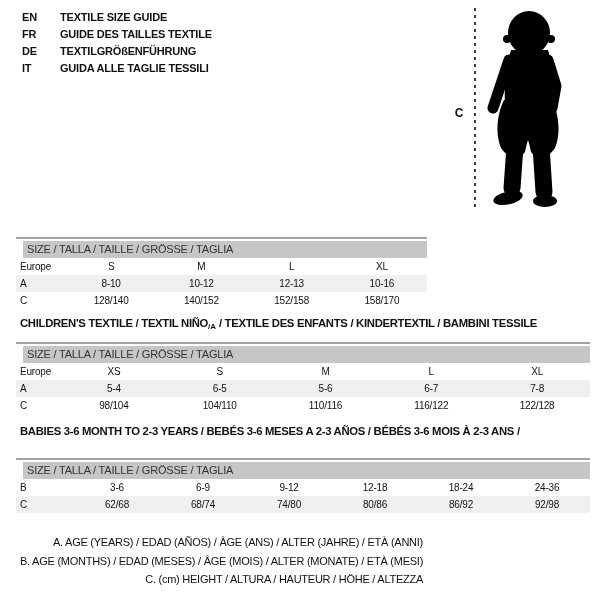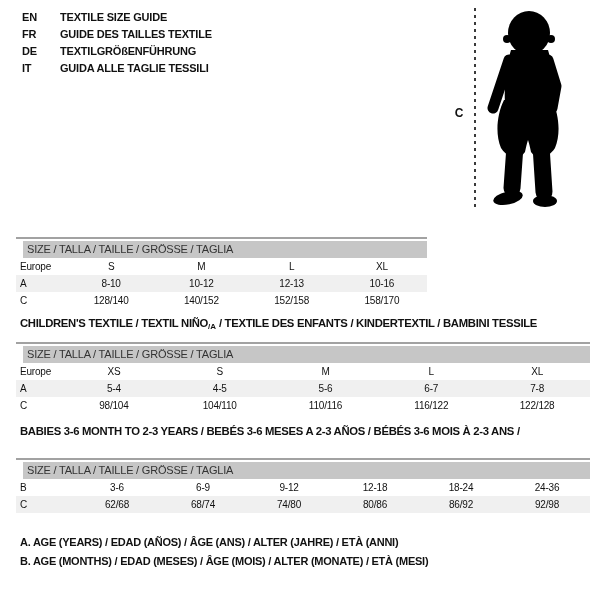--- a/index.html
+++ b/index.html
@@ -59,22 +59,23 @@
   #table1 { left: 16px; top: 237px; width: 411px; }
   #table1 td.lbl { width: 50px; }
   #table2 { left: 16px; top: 342px; width: 574px; }
   #table2 td.lbl { width: 45px; }
   #table3 { left: 16px; top: 458px; width: 574px; }
   #table3 td.lbl { width: 58px; }
 
   
   .footnotes {
     position: absolute; left: 20px; top: 533px;
-    font-weight: bold; font-size: 11px; line-height: 18.5px; letter-spacing: -0.25px;
+    font-weight: normal; font-size: 11px; line-height: 18.5px; letter-spacing: -0.25px;
     white-space: nowrap;
+    text-align: right;
   }
 </style>
 </head>
 <body>
 
 <div class="canvas">
 
   <div class="lang-block">
     <div class="lang-row">
       <span class="lang-code">EN</span><span>TEXTILE SIZE GUIDE</span>
@@ -150,21 +151,21 @@
           <td class="lbl">Europe</td>
           <td>XS</td>
           <td>S</td>
           <td>M</td>
           <td>L</td>
           <td>XL</td>
         </tr>
         <tr class="alt">
           <td class="lbl">A</td>
           <td>5-4</td>
-          <td>4-5</td>
+          <td>6-5</td>
           <td>5-6</td>
           <td>6-7</td>
           <td>7-8</td>
         </tr>
         <tr>
           <td class="lbl">C</td>
           <td>98/104</td>
           <td>104/110</td>
           <td>110/116</td>
           <td>116/122</td>
@@ -199,15 +200,16 @@
           <td>86/92</td>
           <td>92/98</td>
         </tr>
       </tbody>
     </table>
   </div>
 
   <div class="footnotes">
     <div>A. AGE (YEARS) / EDAD (AÑOS) / ÂGE (ANS) / ALTER (JAHRE) / ETÀ (ANNI)</div>
     <div>B. AGE (MONTHS) / EDAD (MESES) / ÂGE (MOIS) / ALTER (MONATE) / ETÀ (MESI)</div>
+    <div>C. (cm) HEIGHT / ALTURA / HAUTEUR / HÖHE / ALTEZZA</div>
   </div>
 
 </div>
 
 </body></html>

